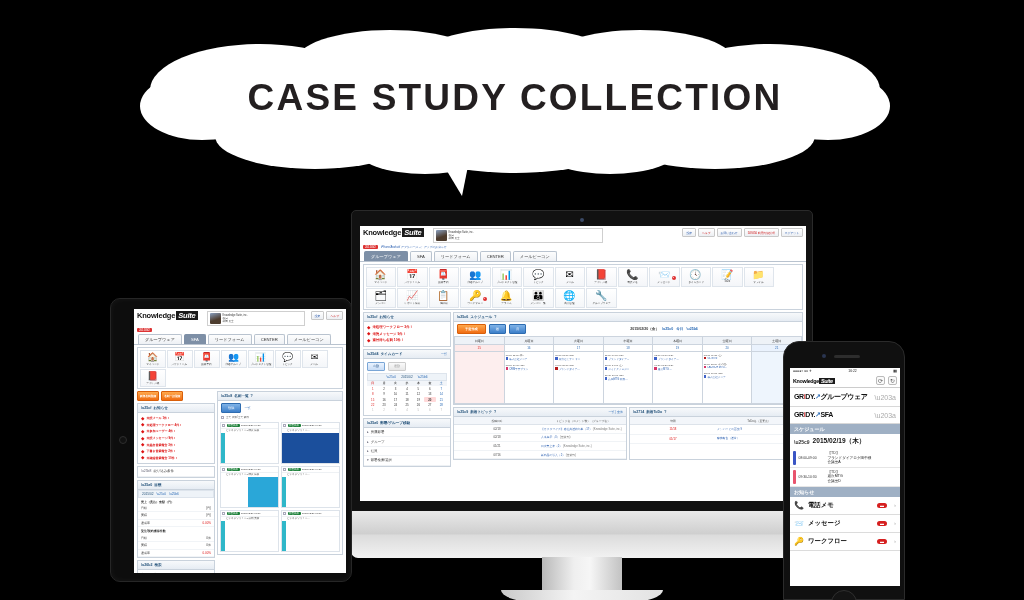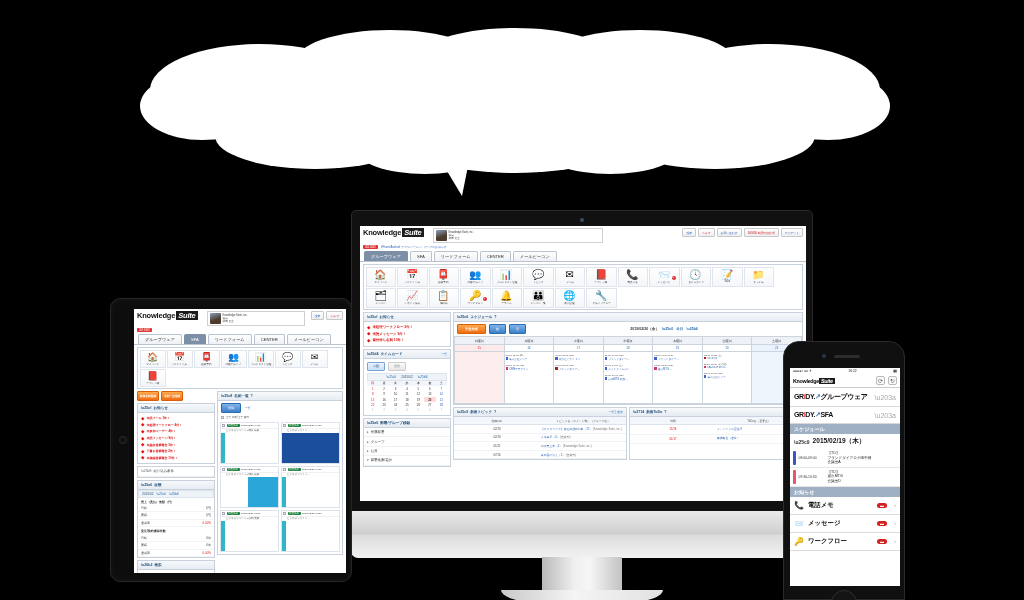--- a/index.html
+++ b/index.html
@@ -224,20 +224,21 @@
         <ellipse cx="62" cy="78" rx="62" ry="34"></ellipse>
         <ellipse cx="688" cy="78" rx="62" ry="34"></ellipse>
         <ellipse cx="175" cy="108" rx="100" ry="33"></ellipse>
         <ellipse cx="375" cy="112" rx="110" ry="33"></ellipse>
         <ellipse cx="575" cy="108" rx="100" ry="33"></ellipse>
         <ellipse cx="285" cy="120" rx="70" ry="26"></ellipse>
         <ellipse cx="470" cy="120" rx="70" ry="26"></ellipse>
         <path d="M292 118 L322 168 L332 118 Z"></path>
       </g>
     </svg>
+    <div id="bubble-text">CASE STUDY COLLECTION</div>
   </div>
 
   <div id="monitor">
     <div id="mon-bezel">
       <div id="mon-cam"></div>
       <div id="mon-screen">
 
         <div class="ks-head">
           <div class="ks-logo-row">
             <div class="ks-logo">

